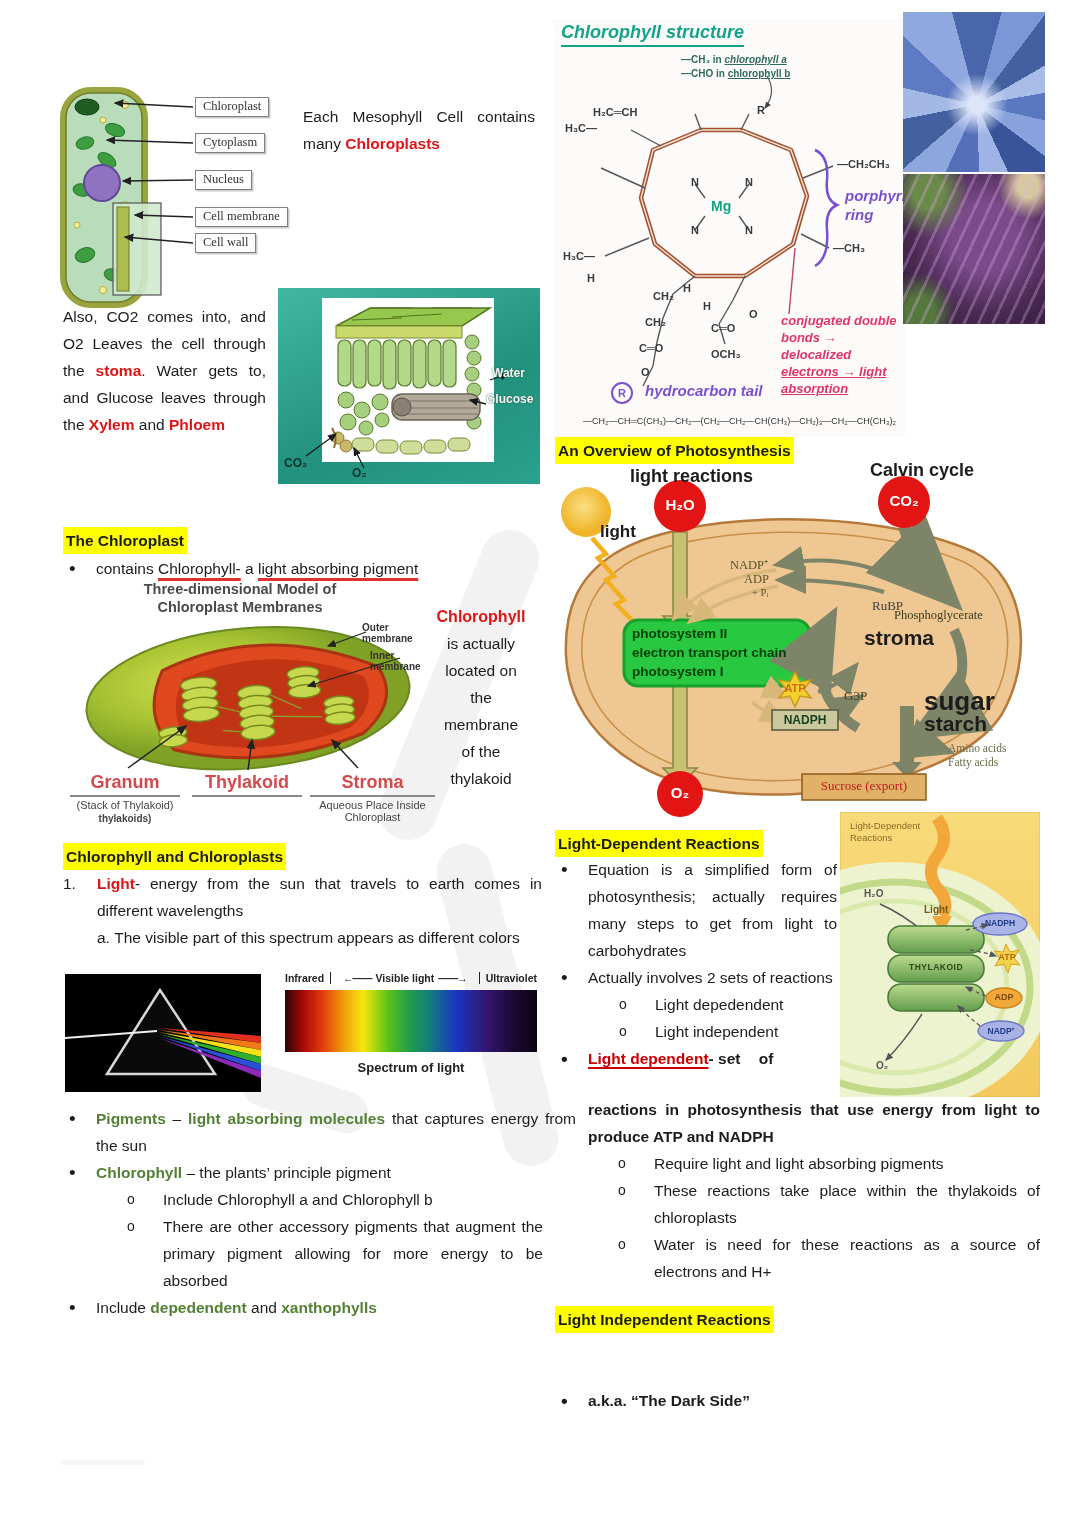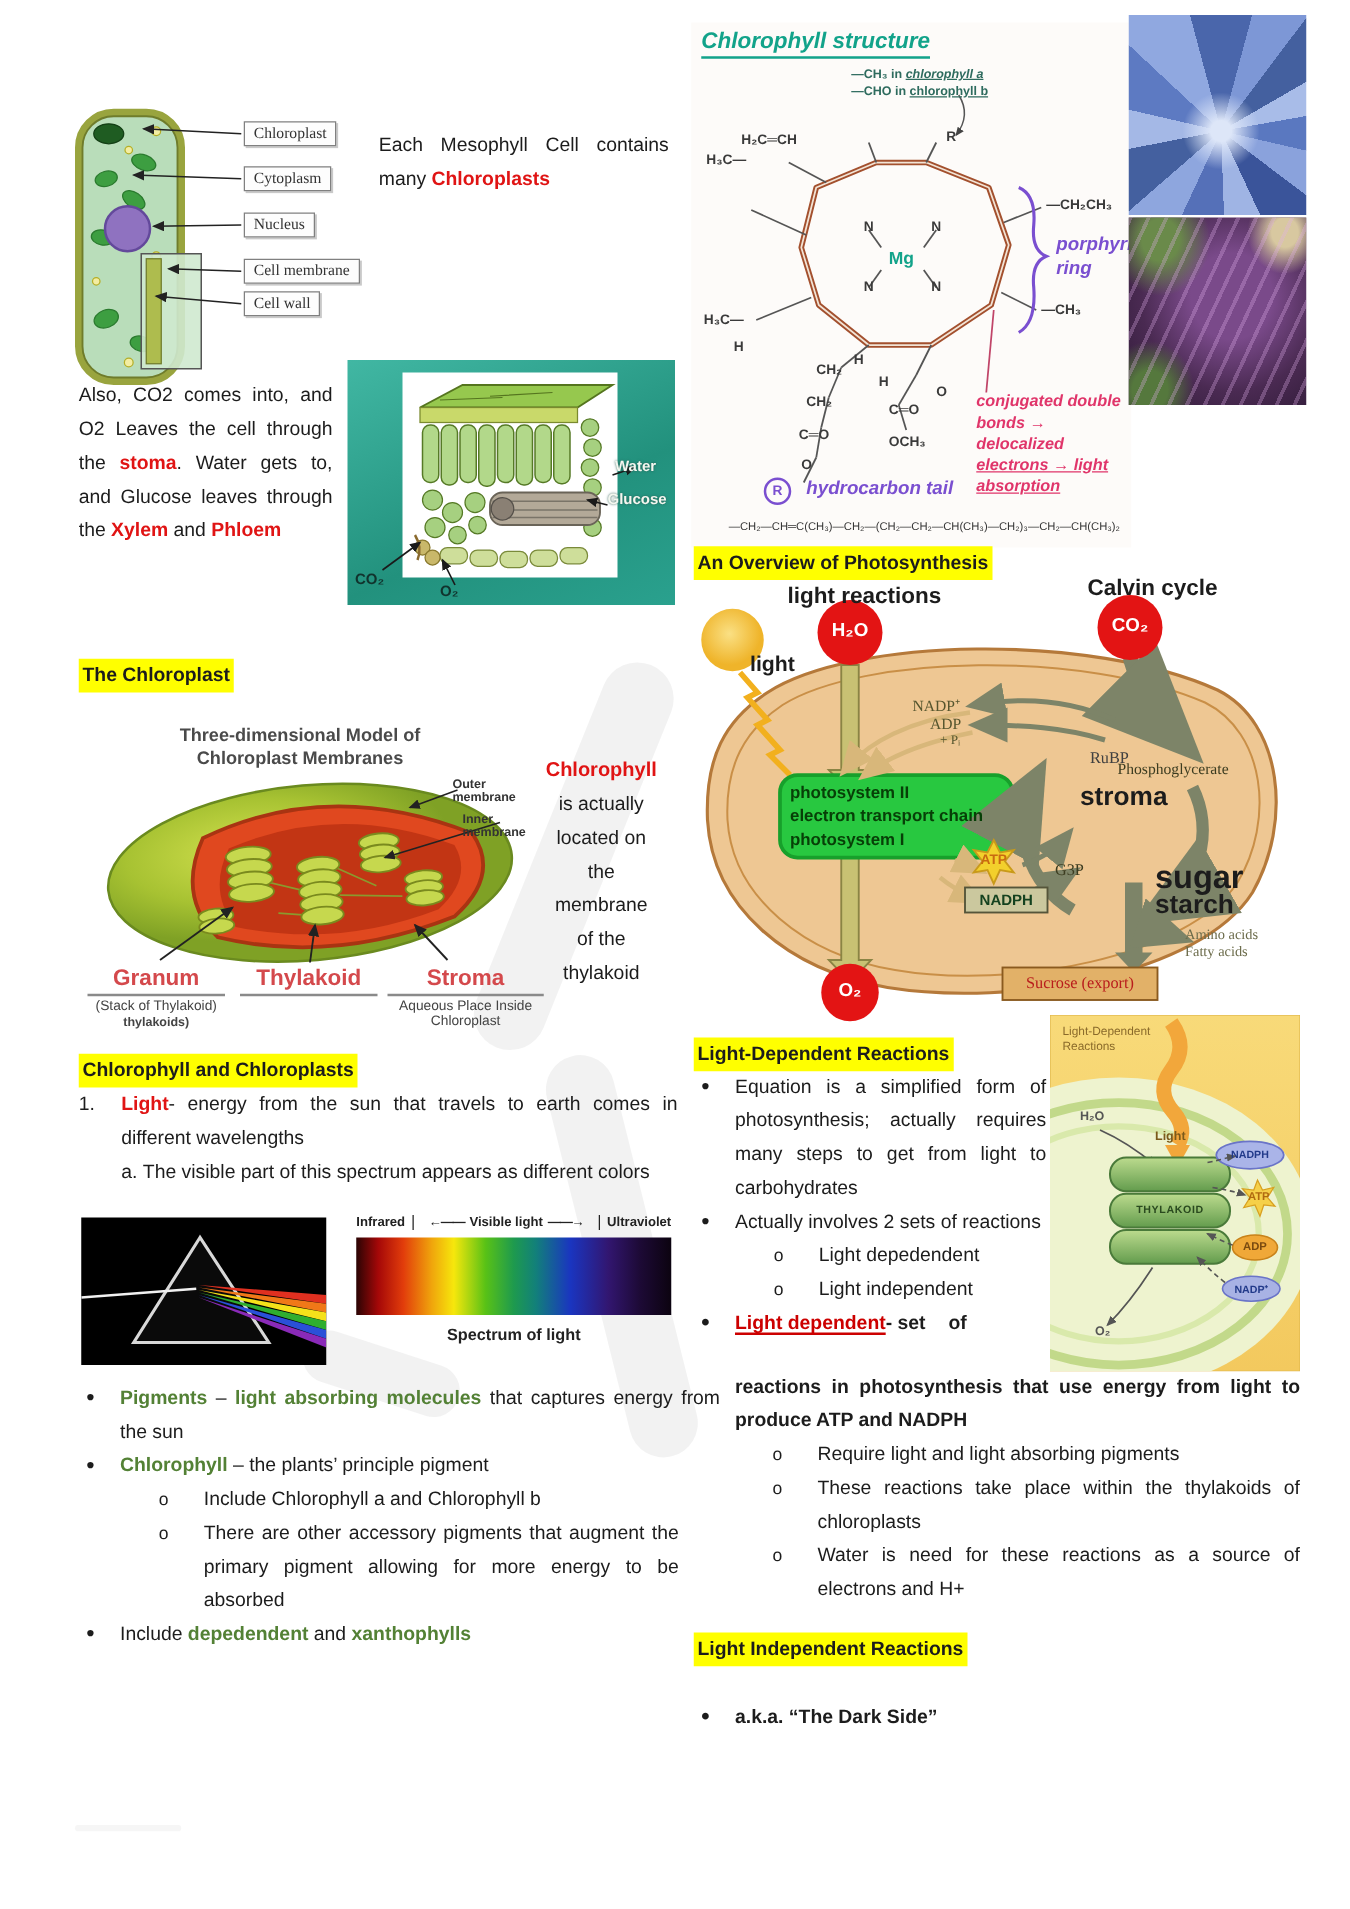--- a/index.html
+++ b/index.html
@@ -151,20 +151,23 @@
       <line x1="86" y1="180" x2="76" y2="160" stroke="#1a1a1a" stroke-width="1.3" marker-end="url(#ah2)"></line>
     </svg>
     <div class="abs" style="left:214px;top:78px;color:#f4f7f0;font-weight:700;font-size:12px;text-shadow:0 0 2px #2a5a50;">Water</div>
     <div class="abs" style="left:208px;top:104px;color:#f4f7f0;font-weight:700;font-size:12px;text-shadow:0 0 2px #2a5a50;">Glucose</div>
     <div class="abs" style="left:6px;top:168px;color:#11332d;font-weight:700;font-size:12px;">CO₂</div>
     <div class="abs" style="left:74px;top:178px;color:#11332d;font-weight:700;font-size:12px;">O₂</div>
   </div>
 
   <div class="abs" style="left:63px;top:527px;">
     <span class="hl f15">The Chloroplast</span>
+  </div>
+  <div class="abs f15 li" style="left:63px;top:555px;width:470px;">
+    <span>contains </span><span class="ru">Chlorophyll-</span><span> a </span><span class="ru">light absorbing pigment</span>
   </div>
 
   <div class="abs" style="left:70px;top:580px;width:370px;height:255px;">
     <div class="abs" style="left:30px;top:0;width:280px;text-align:center;font-weight:700;color:#4a4a4a;font-size:14.5px;line-height:18px;">
       <div>Three-dimensional Model of</div>
       <div>Chloroplast Membranes</div>
     </div>
     <svg class="abs" style="left:0;top:38px;" width="370" height="155" viewBox="0 0 370 155">
       <defs>
         <radialGradient id="chlOut" cx="35%" cy="35%">

